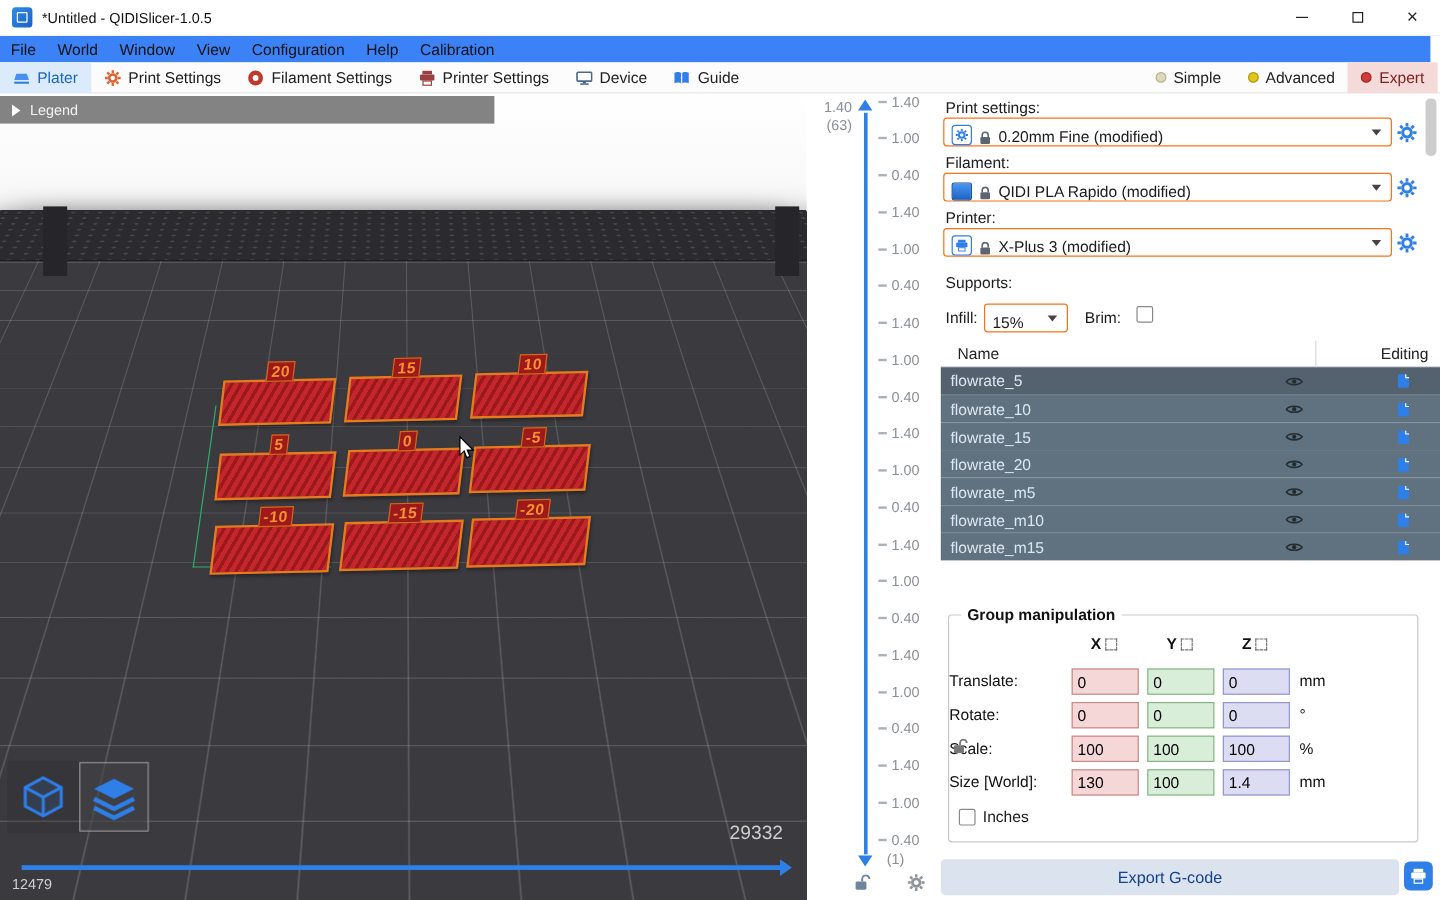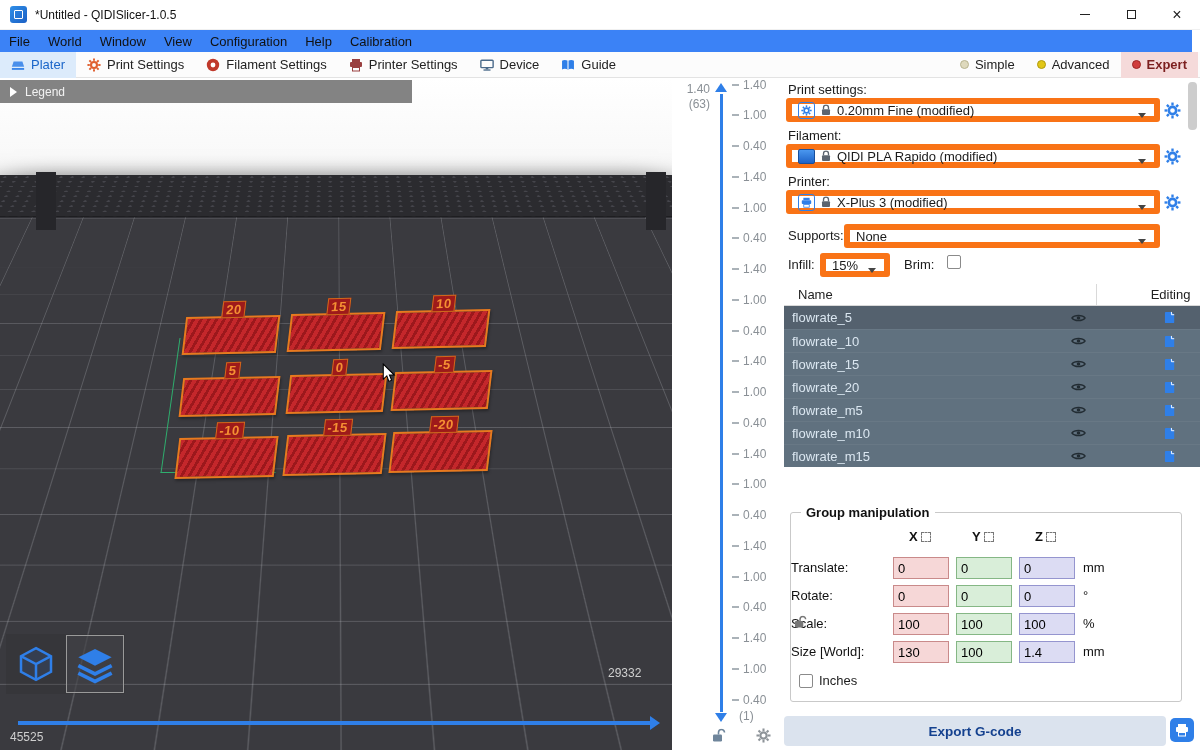--- a/index.html
+++ b/index.html
@@ -27,61 +27,61 @@
 .tabbar{position:absolute;left:0;top:52px;width:1200px;height:26px;background:#fcfcfc;border-bottom:1px solid #e3e3e3;display:flex;align-items:center;font-size:13px;color:#222}
 .tab{display:flex;align-items:center;gap:6px;height:26px;padding:0 11px}
 .tab.selected{background:#dcebfb;color:#1b66c9}
 .ticon{width:14px;height:14px;flex:0 0 auto}
 .modes{margin-left:auto;display:flex;align-items:center;height:26px;margin-right:2px}
 .mode{display:flex;align-items:center;gap:6px;height:26px;padding:0 11px}
 .mode .dot{width:9px;height:9px;border-radius:50%}
 .dot-simple{background:#ded9bd;border:1px solid #b8b490}
 .dot-advanced{background:#e2c716;border:1px solid #b09a0e}
 .dot-expert{background:#d03c3c;border:1px solid #9e2525}
-.mode.expert{background:#f5dada;color:#7c1f1f;font-weight:bold}
+.mode.expert{background:#f5dada;color:#7c1f1f;font-weight:normal}
 
 
 .viewport{position:absolute;left:0;top:78px;width:672px;height:672px;overflow:hidden;background:linear-gradient(180deg,#ffffff 0%,#f8f8f8 13%,#e4e4e4 45%,#bdbdbd 100%)}
 .bed-persp{position:absolute;inset:0;perspective:1200px}
 .bed{position:absolute;left:50%;top:302px;width:900px;height:1000px;margin-left:-450px;margin-top:-500px;transform:rotateX(55deg);background-color:#3a3a3f;background-image:linear-gradient(rgba(215,218,224,.22) 1.5px,transparent 1.5px),linear-gradient(90deg,rgba(215,218,224,.22) 1.5px,transparent 1.5px);background-size:64px 64px;border:5px solid #27272b;box-shadow:0 0 60px rgba(0,0,0,.5)}
 .bed-rear{position:absolute;left:-5px;right:-5px;top:-5px;height:130px;background:#2b2b2f;background-image:radial-gradient(rgba(72,72,78,.9) 2px,transparent 2.6px);background-size:15px 15px;border-bottom:3px solid #1c1c1f}
 .bed-post{position:absolute;width:20px;height:58px;background:#26262a;z-index:1}
 .sel-box{position:absolute;left:170px;top:260px;width:115px;height:135px;border-left:1.5px solid #2fae6e;border-bottom:1.5px solid #2fae6e;transform:skewX(-8deg);z-index:2}
 .patch{position:absolute;z-index:3;border:2px solid #e8791e;background:repeating-linear-gradient(115deg,#c4272b 0 4px,#9c181c 4px 7px);transform:skewX(-8deg) rotate(-1.2deg);box-shadow:1px 2px 3px rgba(0,0,0,.35)}
 .patch-label{position:absolute;left:50%;top:-17px;transform:translateX(-50%);background:#9e1a1a;border:1px solid #cf6a1d;color:#f59033;font-weight:bold;font-size:13px;line-height:15px;padding:0 3px;letter-spacing:.5px;white-space:nowrap}
 .legend{position:absolute;left:0;top:2px;width:412px;height:23px;background:rgba(118,118,118,.9);display:flex;align-items:center;z-index:5;color:#f2f2f2;font-size:12px}
 .legend-arrow{width:0;height:0;border-left:7px solid #fff;border-top:5px solid transparent;border-bottom:5px solid transparent;margin:0 8px 0 10px}
 .view-btns{position:absolute;left:6px;top:556px;display:flex;gap:3px;z-index:5;background:rgba(40,40,40,.18);padding:2px}
 .view-btn{width:56px;height:56px;display:flex;align-items:center;justify-content:center}
 .view-btn.active{background:rgba(70,70,74,.55);outline:1px solid #9a9a9a}
 .view-btn svg{width:40px;height:40px;color:#2f7fe8}
 .hslider{position:absolute;left:18px;top:643px;width:632px;height:4px;background:#2f7fe8;z-index:5}
 .hslider .arrow-r{position:absolute;right:-10px;top:-5px;width:0;height:0;border-left:10px solid #2f7fe8;border-top:7px solid transparent;border-bottom:7px solid transparent}
-.hs-top{position:absolute;left:608px;top:588px;font-size:12px;color:#cfcfcf;z-index:5}
+.hs-top{position:absolute;left:608px;top:608px;font-size:16px;color:#cfcfcf;z-index:5}
 .hs-bottom{position:absolute;left:10px;top:652px;font-size:12px;color:#cfcfcf;z-index:5}
 .cursor{position:absolute;left:381px;top:285px;width:15px;height:21px;z-index:7}
 
 
 .vcol{position:absolute;left:672px;top:78px;width:110px;height:672px;background:#fff;font-size:12px;color:#8a9096}
 .v-top-val{position:absolute;left:0;top:4px;width:38px;text-align:right}
 .v-top-layer{position:absolute;left:0;top:19px;width:38px;text-align:right}
 .v-line{position:absolute;left:48px;top:16px;width:3px;height:618px;background:#2f7fe8}
 .v-arrow-up{position:absolute;left:43px;top:5px;width:0;height:0;border-bottom:9px solid #2f7fe8;border-left:6.5px solid transparent;border-right:6.5px solid transparent}
 .v-arrow-dn{position:absolute;left:43px;top:635px;width:0;height:0;border-top:9px solid #2f7fe8;border-left:6.5px solid transparent;border-right:6.5px solid transparent}
 .ticks{position:absolute;left:60px;top:0;height:628px;display:flex;flex-direction:column;justify-content:space-between}
 .tick{display:flex;align-items:center;gap:4px;height:13px}
 .tick .dash{width:7px;height:2px;background:#aab2b8}
 .v-bot-layer{position:absolute;left:67px;top:631px}
 .v-lock{position:absolute;left:40px;top:650px;width:14px;height:15px;color:#6f859b}
 .v-gear{position:absolute;left:84px;top:650px;width:15px;height:15px;color:#8e9499}
 
 
 .sidebar{position:absolute;left:782px;top:78px;width:418px;height:672px;background:#fff;font-size:13px;color:#1b1b1b}
 .sb-label{position:absolute;left:6px}
-.combo{position:absolute;left:4px;width:374px;height:24px;border:6px solid #f97316;border-radius:3px;background:#fff;display:flex;align-items:center;gap:6px;padding:0 22px 0 6px}
+.combo{position:absolute;left:4px;width:374px;height:24px;border:1px solid #f97316;border-radius:3px;background:#fff;display:flex;align-items:flex-end;gap:6px;padding:0 22px 0 6px}
 .combo .chev{position:absolute;right:8px;top:9px;width:0;height:0;border-top:5px solid #444;border-left:4px solid transparent;border-right:4px solid transparent}
 .combo .ctext{white-space:nowrap;overflow:hidden}
 .icon-box{width:17px;height:17px;border:1px solid #2f7fe8;border-radius:3px;display:flex;align-items:center;justify-content:center;color:#2f7fe8;flex:0 0 auto}
 .icon-box svg{width:11px;height:11px}
 .swatch{width:17px;height:15px;border-radius:2px;background:linear-gradient(180deg,#4a97ef,#1e63c8);border:1px solid #184f9c;flex:0 0 auto}
 .lock-sm{width:10px;height:12px;color:#5c6570;flex:0 0 auto}
 .gear-btn{position:absolute;left:382px;width:17px;height:17px;color:#2f7fe8}
 .checkbox{display:inline-block;width:14px;height:14px;border:1px solid #8a8a8a;border-radius:2px;background:#fff}
 
 
@@ -110,21 +110,21 @@
 .man-label{position:absolute;left:0;top:3px;width:94px;color:#111}
 .mfield{position:absolute;top:0;width:56px;height:22px;border:1px solid;font-size:13px;padding:0 4px;color:#000;font-family:"Liberation Sans",sans-serif}
 .mf-x{left:102px;background:#f6d7d7;border-color:#c98a8a}
 .mf-y{left:165px;background:#d9eed9;border-color:#85b785}
 .mf-z{left:228px;background:#dcdcf3;border-color:#9595cf}
 .man-unit{position:absolute;left:292px;top:3px;color:#111}
 .scale-lock{position:absolute;left:3px;top:102px;width:13px;height:14px;color:#777}
 .inches{position:absolute;left:8px;top:160px;display:flex;align-items:center;gap:6px}
 
 
-.export-btn{position:absolute;left:2px;top:638px;width:382px;height:30px;background:#dbe3ee;border-radius:4px;display:flex;align-items:center;justify-content:center;font-weight:bold;font-size:13.5px;color:#14418f}
+.export-btn{position:absolute;left:2px;top:638px;width:382px;height:30px;background:#dbe3ee;border-radius:4px;display:flex;align-items:center;justify-content:center;font-weight:normal;font-size:13.5px;color:#14418f}
 .export-icon{position:absolute;left:388px;top:640px;width:24px;height:24px;border-radius:5px;background:#2f7fe8;display:flex;align-items:center;justify-content:center;color:#fff}
 .export-icon svg{width:14px;height:14px}
 .sb-thumb{position:absolute;left:406px;top:4px;width:9px;height:48px;background:#cdcdcd;border-radius:4px}
 </style>
 </head>
 <body>
 
 <svg width="0" height="0" style="position:absolute">
 <defs>
 <symbol id="sym-gear" viewBox="0 0 16 16">
@@ -328,21 +328,21 @@
         <svg>
             <use href="#sym-layers"></use>
           </svg>
       </div>
     </div>
 
     <span class="hs-top">29332</span>
     <div class="hslider">
       <span class="arrow-r"></span>
     </div>
-    <span class="hs-bottom">45525</span>
+    <span class="hs-bottom">12479</span>
 
     <svg class="cursor" viewBox="0 0 14 20">
         <use href="#sym-cursor"></use>
       </svg>
   </div>
 
   <div class="vcol">
     <span class="v-top-val">1.40</span>
     <span class="v-top-layer">(63)</span>
     <span class="v-arrow-up"></span>
@@ -486,24 +486,20 @@
           <use href="#sym-lock"></use>
         </svg>
       <span class="ctext">X-Plus 3 (modified)</span>
       <span class="chev"></span>
     </div>
     <svg class="gear-btn" style="top:116px" viewBox="0 0 16 16">
         <use href="#sym-gear"></use>
       </svg>
 
     <span class="sb-label" style="top:150px">Supports:</span>
-    <div class="combo" style="top:146px;left:62px;width:316px">
-      <span class="ctext">None</span>
-      <span class="chev"></span>
-    </div>
 
     <span class="sb-label" style="top:179px">Infill:</span>
     <div class="combo" style="top:175px;left:38px;width:70px">
       <span class="ctext">15%</span>
       <span class="chev"></span>
     </div>
     <span class="sb-label" style="left:122px;top:179px">Brim:</span>
     <span class="checkbox" style="position:absolute;left:165px;top:177px"></span>
 
     <div class="obj-list">

